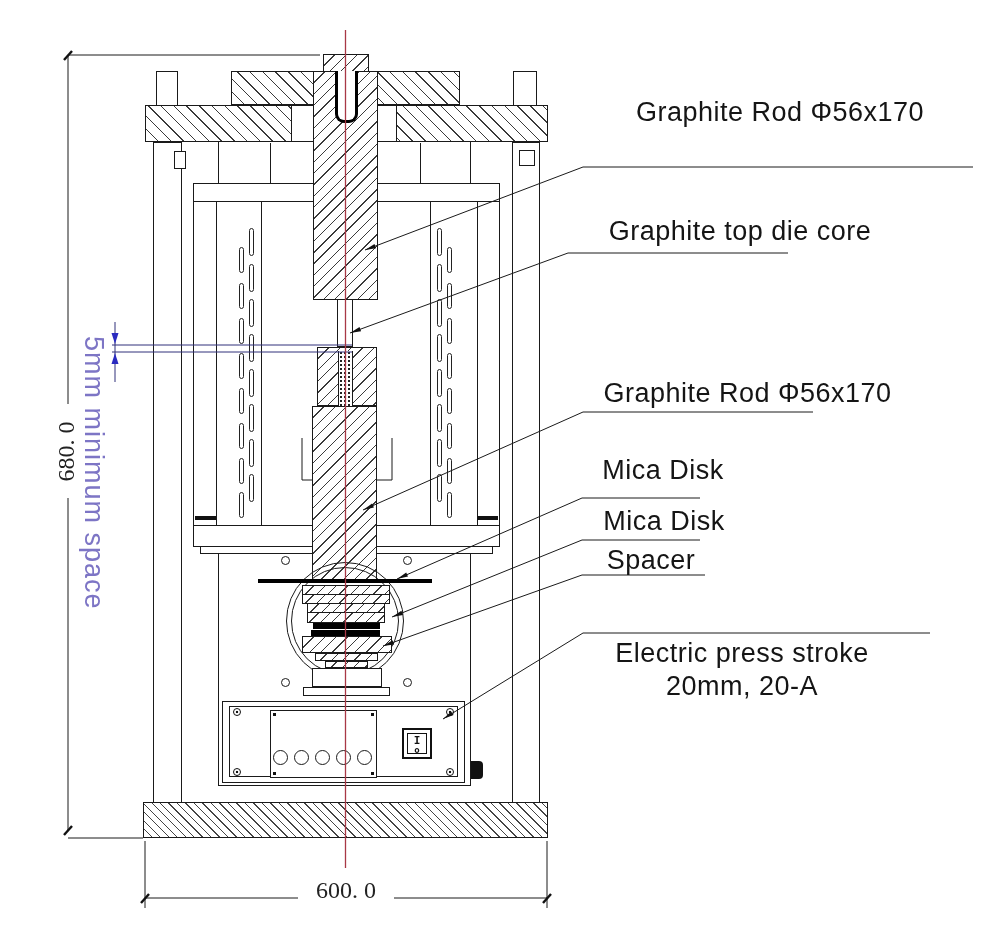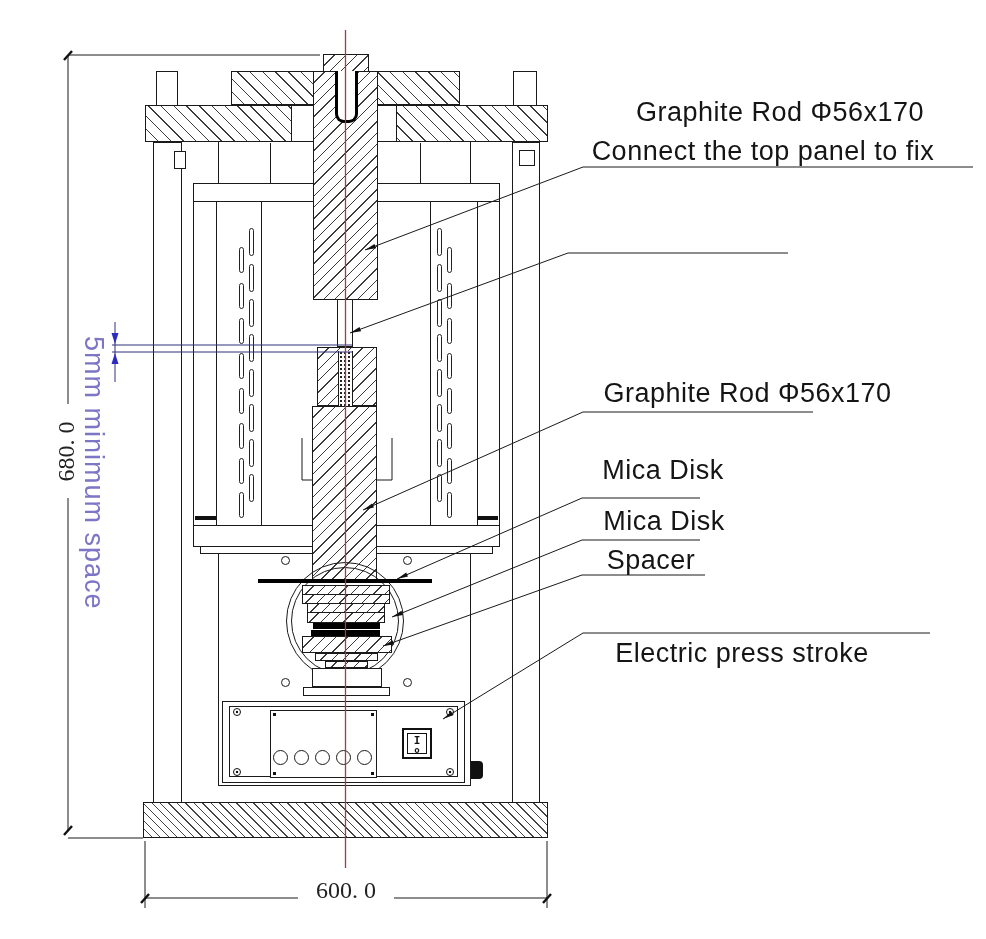--- a/index.html
+++ b/index.html
@@ -202,24 +202,25 @@
       <path d="M112 345 H352 M112 352 H352" stroke="#30307a" stroke-width="1" fill="none"></path>
       <path d="M115 322 V382" stroke="#30307a" stroke-width="1" fill="none"></path>
       <polygon points="115,344 111.5,333 118.5,333" fill="var(--color-gap_dimension_blue)"></polygon>
       <polygon points="115,353 111.5,364 118.5,364" fill="var(--color-gap_dimension_blue)"></polygon>
     </g>
 
     <path d="M345.5 30 V868" stroke="var(--color-centerline)" stroke-width="1.3" fill="none"></path>
   </svg>
 
   <div class="label" style="left:560px;top:97px;width:440px;">Graphite Rod Φ56x170</div>
-  <div class="label" style="left:540px;top:136px;width:446px;">Connect the top panel to fix</div>
+  <div class="label" style="left:560px;top:216px;width:360px;">Graphite top die core</div>
   <div class="label" style="left:560px;top:378px;width:375px;">Graphite Rod Φ56x170</div>
   <div class="label" style="left:563px;top:455px;width:200px;">Mica Disk</div>
   <div class="label" style="left:564px;top:506px;width:200px;">Mica Disk</div>
   <div class="label" style="left:562px;top:638px;width:360px;">Electric press stroke</div>
   <div class="label" style="left:551px;top:545px;width:200px;">Spacer</div>
+  <div class="label" style="left:562px;top:671px;width:360px;">20mm, 20-A</div>
 
   <div class="gapnote" style="left:78px;top:336px;height:330px;">5mm minimum space</div>
   <div class="dimtext rot270" style="left:20px;top:405px;width:93px;height:93px;">680. 0</div>
   <div class="dimtext" style="left:298px;top:877px;width:96px;">600. 0</div>
 
 </div>
 
 </body></html>

